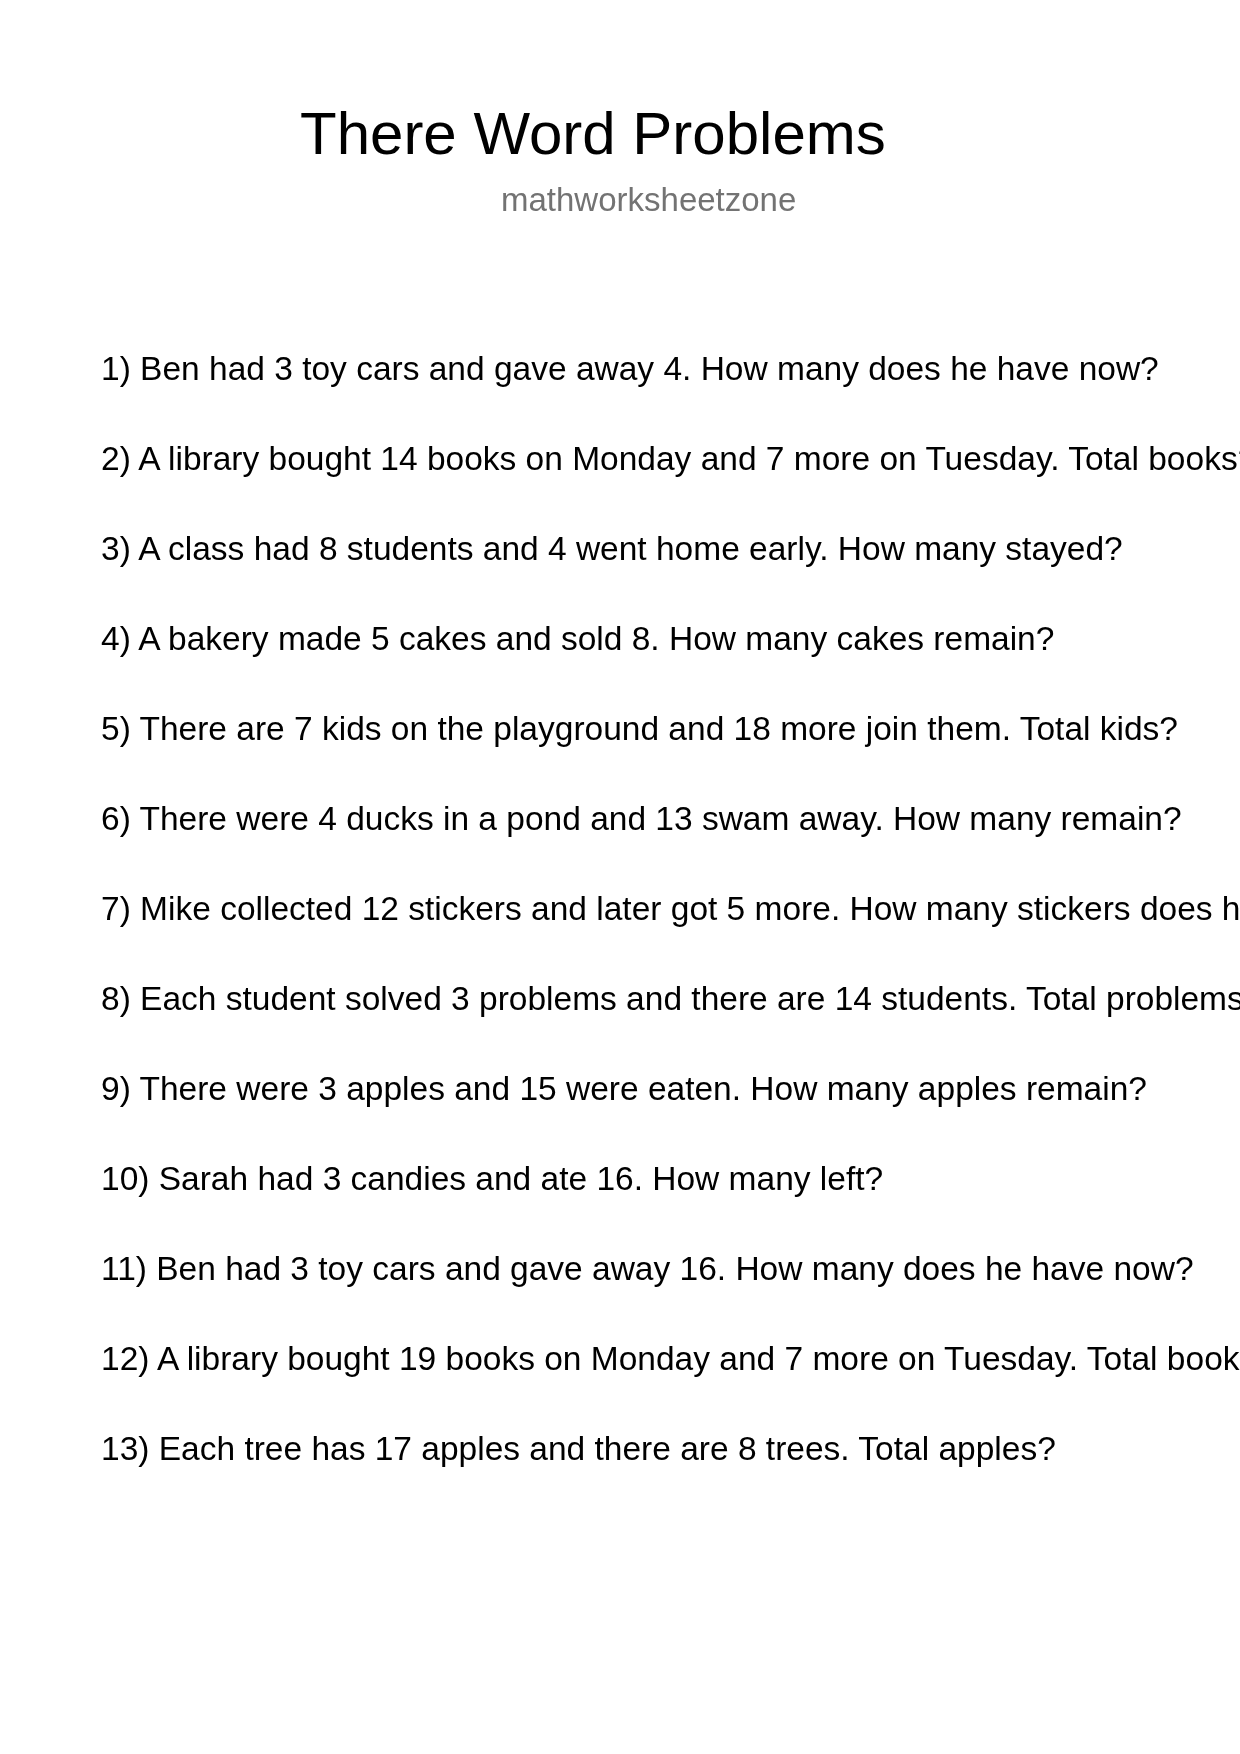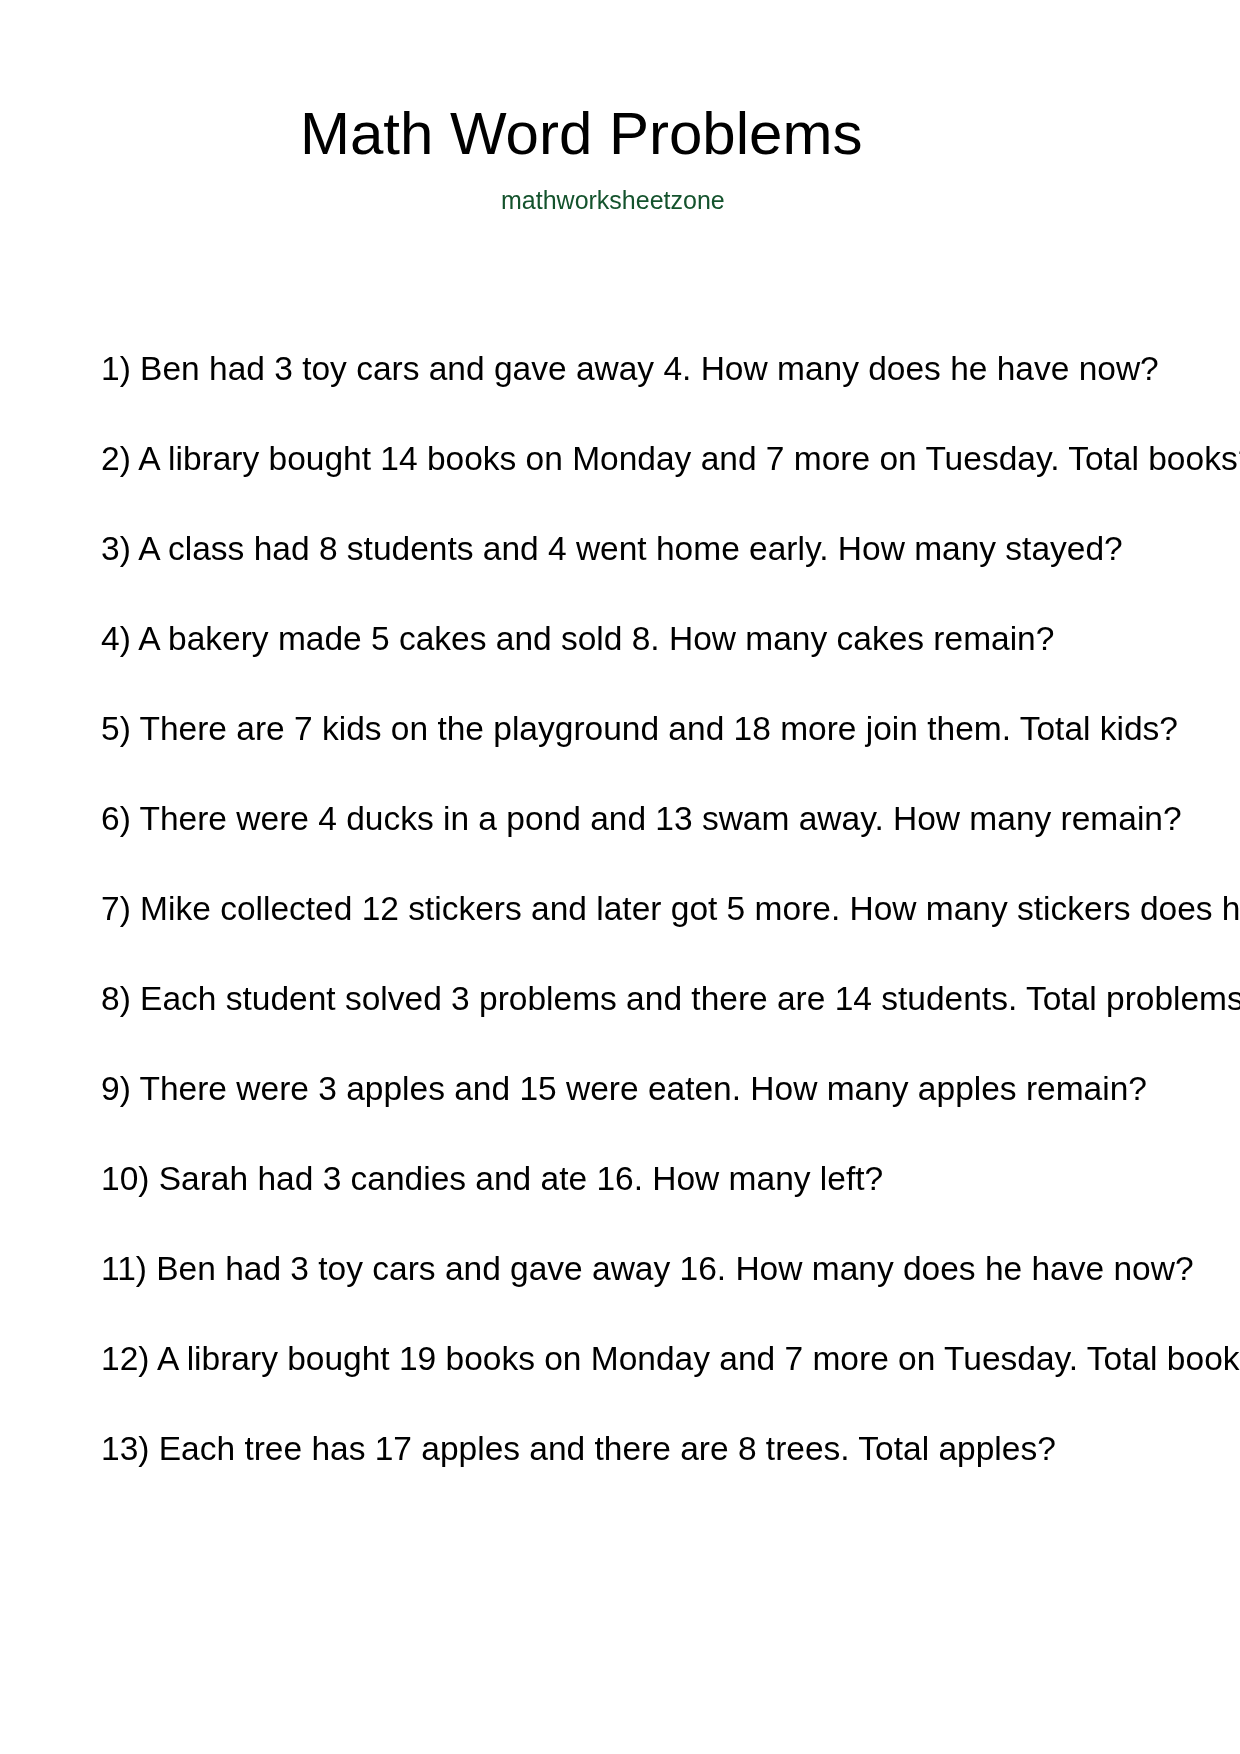--- a/index.html
+++ b/index.html
@@ -22,44 +22,44 @@
       font-size: 60px;
       line-height: 70px;
       white-space: nowrap;
       margin: 0;
       font-weight: normal;
     }
     .subtitle {
       position: absolute;
       left: 501px;
       top: 180px;
-      font-size: 25px;
+      font-size: 33px;
       line-height: 40px;
-      color: #14532d;
+      color: #737373;
       white-space: nowrap;
     }
     .problems {
       position: absolute;
       left: 101px;
       top: 349px;
       margin: 0;
       padding: 0;
       list-style: none;
     }
     .problem {
       font-size: 33.5px;
       line-height: 40px;
       height: 90px;
       white-space: nowrap;
     }
   </style>
 </head>
 <body>
 
-<h1 class="title">Math Word Problems</h1>
+<h1 class="title">There Word Problems</h1>
 <div class="subtitle">mathworksheetzone</div>
 
 <ol class="problems">
   <li class="problem">1) Ben had 3 toy cars and gave away 4. How many does he have now?</li>
   <li class="problem">2) A library bought 14 books on Monday and 7 more on Tuesday. Total books?</li>
   <li class="problem">3) A class had 8 students and 4 went home early. How many stayed?</li>
   <li class="problem">4) A bakery made 5 cakes and sold 8. How many cakes remain?</li>
   <li class="problem">5) There are 7 kids on the playground and 18 more join them. Total kids?</li>
   <li class="problem">6) There were 4 ducks in a pond and 13 swam away. How many remain?</li>
   <li class="problem">7) Mike collected 12 stickers and later got 5 more. How many stickers does he have?</li>

